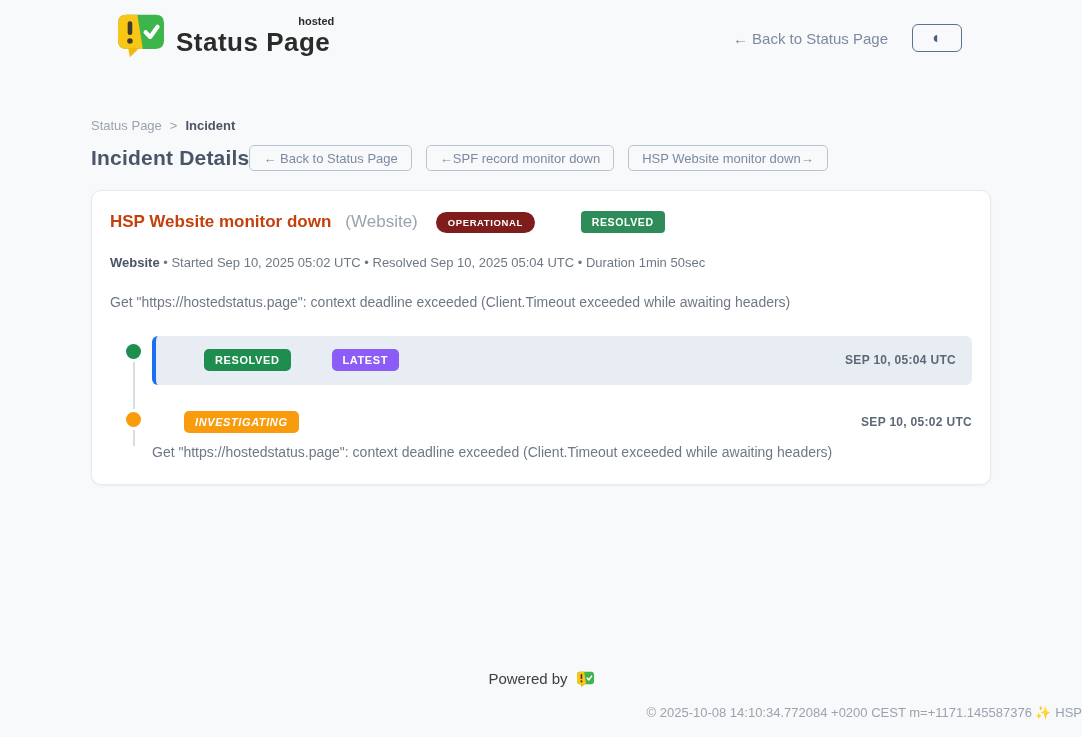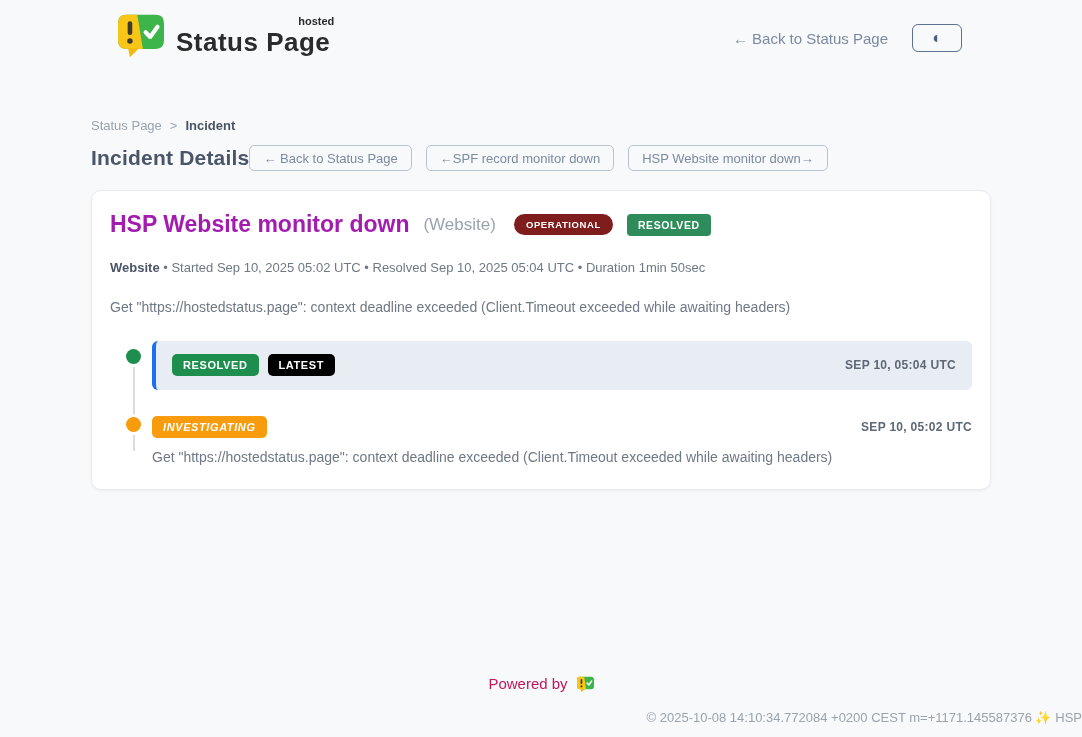--- a/index.html
+++ b/index.html
@@ -44,23 +44,23 @@
     border:1px solid #b9c4d2; border-radius:5px; padding:4px 13px; height:26px;
     cursor:pointer; white-space:nowrap;
   }
   
   .card {
     background:#fff; border:1px solid #e8eaee; border-radius:10px;
     box-shadow:0 1px 3px rgba(0,0,0,.05);
     padding:20px 18px 24px;
   }
   .card-head { display:flex; align-items:center; gap:14px; }
-  .incident-title { font-size:23px; font-weight:700; color:#a21caf; }
+  .incident-title { font-size:17px; font-weight:700; color:#c2410c; }
   .incident-component { font-size:17px; font-weight:400; color:#9aa3ae; }
-  .badge { display:inline-block; color:#fff; font-weight:700; letter-spacing:.6px; }
+  .badge { display:inline-block; color:#fff; font-weight:700; letter-spacing:.6px;margin-left:32px; }
   .badge-operational {
     background:#7f1d1d; font-size:9.5px; padding:5px 12px; border-radius:999px; margin-left:4px;
   }
   .badge-resolved-hd { background:#2e8b5a; font-size:10.5px; padding:5px 11px; border-radius:4px; }
   .meta { font-size:13px; color:#6f7885; margin-top:22px; }
   .meta strong { color:#4a5568; font-weight:700; }
   .description { font-size:14px; color:#6f7885; margin-top:24px; }
   
   .timeline { position:relative; margin-top:26px; }
   .tl-line { position:absolute; left:23px; top:14px; width:2px; height:96px; background:#d9dde3; }
@@ -72,26 +72,26 @@
   }
   .dot-green { background:#1e8e4f; top:8px; }
   .dot-orange { background:#f89b0c; top:1px; }
   .update-box {
     background:#e8ecf3; border-left:4px solid #1a6ff2; border-radius:6px;
     padding:13px 16px 14px;
   }
   .update-row { display:flex; align-items:center; gap:9px; }
   .tl-badge { font-size:11px; padding:5px 11px; border-radius:5px; }
   .tl-resolved { background:#1e8e4f; }
-  .tl-latest { background:#000000; }
+  .tl-latest { background:#8b5cf6; }
   .tl-investigating { background:#f89b0c;font-style:italic; }
   .timestamp { margin-left:auto; font-size:12px; font-weight:600; color:#5d6876; letter-spacing:.3px; }
   .update-msg { font-size:14px; color:#6f7885; margin-top:11px; }
   
-  .powered { margin-top:184px; text-align:center; font-size:15px; color:#be185d;
+  .powered { margin-top:184px; text-align:center; font-size:15px; color:#404040;
     display:flex; align-items:center; justify-content:center; gap:9px; }
   .copyright { margin-top:17px; text-align:right; font-size:13px; color:#9aa3ae; }
 </style>
 </head>
 <body>
 
 <div class="header">
   <div class="brand">
     <span class="logo-tail">
       <svg width="46" height="46" viewBox="0 0 50 46">

